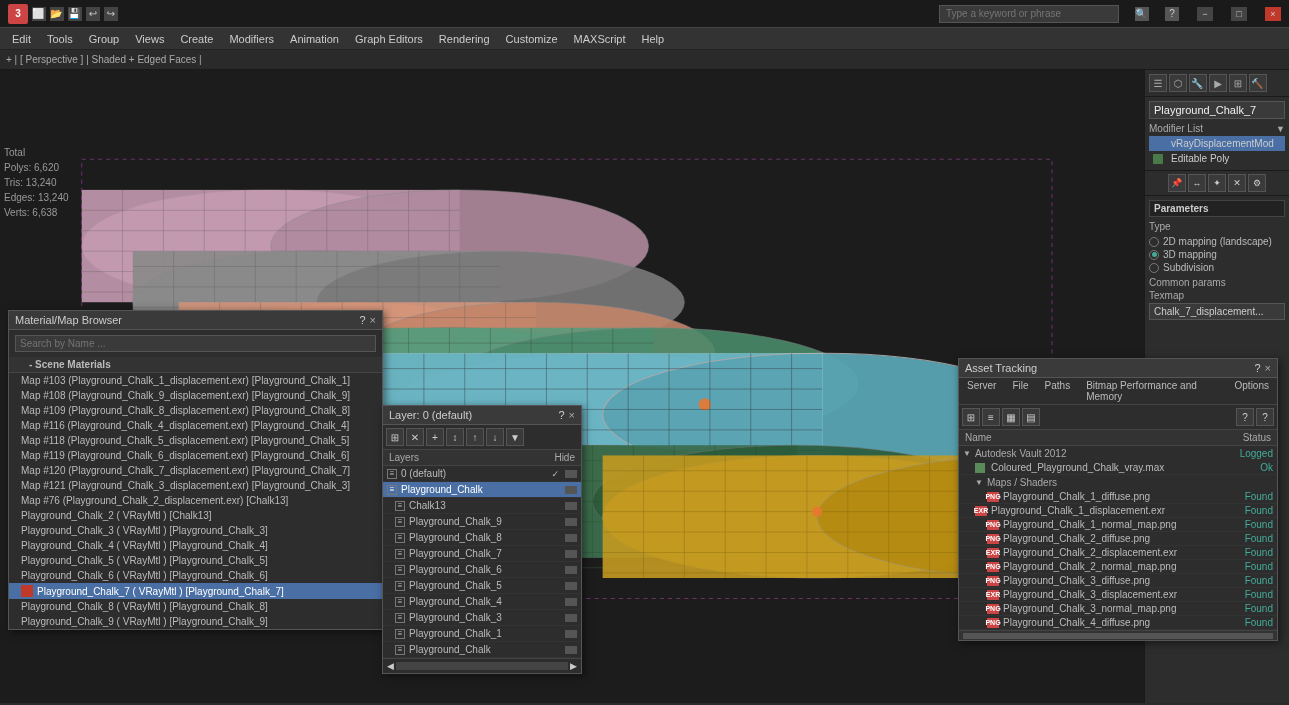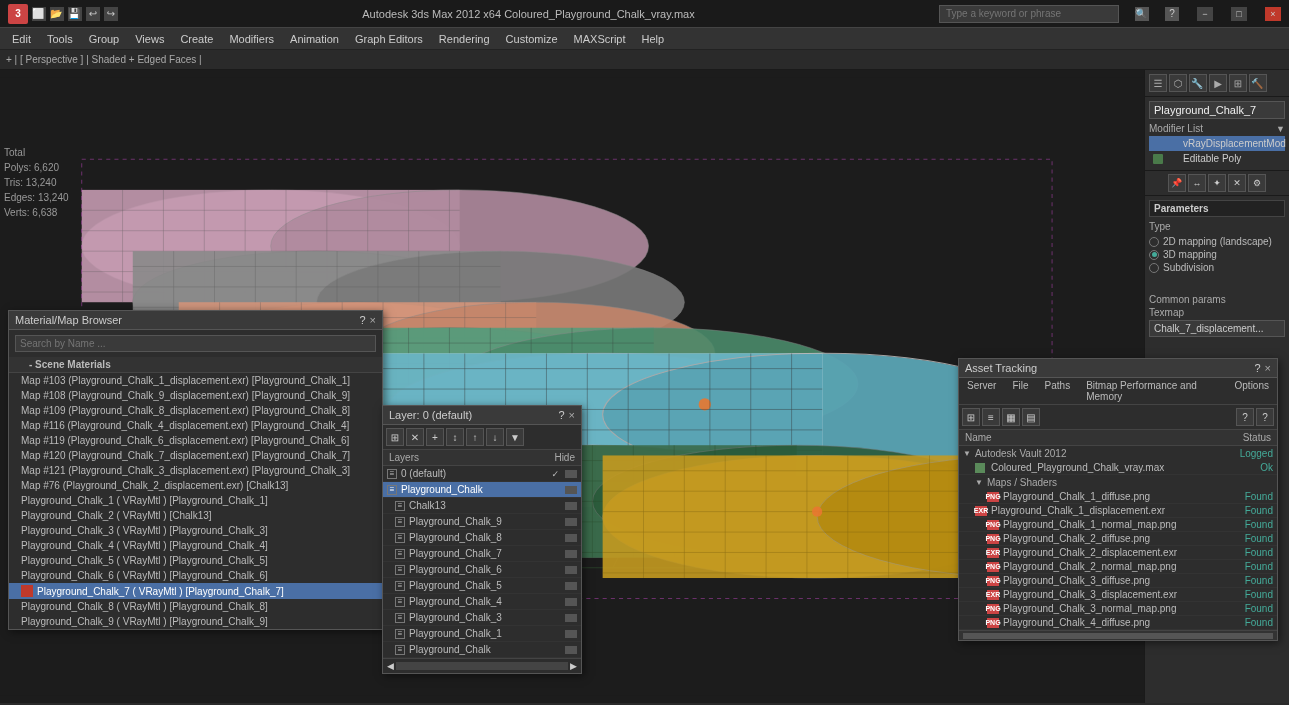--- a/index.html
+++ b/index.html
@@ -27,31 +27,31 @@
     #main { display: flex; height: calc(705px - 72px); }
     
     
     #viewport { flex: 1; background: #1c1c1c; position: relative; overflow: hidden; }
     
     
     #right-panel { width: 145px; background: #2d2d2d; border-left: 1px solid #1a1a1a; display: flex; flex-direction: column; overflow: hidden; }
     #right-panel-top { padding: 4px; border-bottom: 1px solid #1a1a1a; }
     #obj-name { background: #3a3a3a; border: 1px solid #555; color: #eee; width: 100%; padding: 2px 4px; font-size: 11px; margin-bottom: 2px; }
     #mod-list-label { font-size: 10px; color: #aaa; padding: 2px 0; display: flex; justify-content: space-between; align-items: center; }
-    .modifier-item { display: flex; align-items: center; gap: 20px; padding: 2px 4px; font-size: 10px; cursor: pointer; }
+    .modifier-item { display: flex; align-items: center; gap: 8px; padding: 2px 4px; font-size: 10px; cursor: pointer; }
     .modifier-item.selected { background: #4a6fa5; }
     .mod-icon { width: 10px; height: 10px; background: #5a8a5a; border-radius: 1px; flex-shrink: 0; }
     .mod-icon.blue { background: #4a6fa5; }
     
     #right-tools { display: flex; align-items: center; justify-content: center; gap: 2px; padding: 3px; border-bottom: 1px solid #1a1a1a; flex-wrap: wrap; }
     .tool-btn { width: 18px; height: 18px; background: #3a3a3a; border: 1px solid #555; display: flex; align-items: center; justify-content: center; font-size: 9px; cursor: pointer; color: #ccc; }
     
     #params-panel { padding: 4px; overflow-y: auto; flex: 1; }
     .param-section-title { background: #222; color: #ccc; padding: 2px 4px; font-size: 10px; font-weight: bold; margin-bottom: 4px; border: 1px solid #444; }
-    .radio-group { display: flex; flex-direction: column; gap: 2px; margin-bottom: 21px; }
+    .radio-group { display: flex; flex-direction: column; gap: 2px; margin-bottom: 4px; }
     .radio-item { display: flex; align-items: center; gap: 4px; font-size: 10px; color: #bbb; }
     .radio-circle { width: 10px; height: 10px; border-radius: 50%; border: 1px solid #777; display: flex; align-items: center; justify-content: center; }
     .radio-circle.selected::after { content: ''; width: 5px; height: 5px; background: #4a9; border-radius: 50%; }
     .common-params-title { font-size: 10px; color: #aaa; margin: 4px 0 2px 0; }
     .texmap-label { font-size: 10px; color: #aaa; margin-bottom: 2px; }
     .texmap-val { font-size: 10px; color: #ccc; background: #3a3a3a; padding: 2px 4px; border: 1px solid #555; width: 100%; overflow: hidden; text-overflow: ellipsis; white-space: nowrap; }
 
     
     #top-right-icons { display: flex; gap: 2px; padding: 4px; flex-wrap: wrap; border-bottom: 1px solid #1a1a1a; }
     .tr-icon { width: 18px; height: 18px; background: #3a3a3a; border: 1px solid #555; display: flex; align-items: center; justify-content: center; font-size: 10px; cursor: pointer; color: #aaa; }
@@ -112,21 +112,20 @@
 
 <div id="titlebar">
   <div id="titlebar-left">
     <div class="tb-icon" style="width:20px;height:20px;background:#c44;border-radius:2px;display:flex;align-items:center;justify-content:center;color:#fff;font-weight:bold;font-size:10px;">3</div>
     <div class="tb-icon" style="background:#444;">⬜</div>
     <div class="tb-icon" style="background:#444;">📂</div>
     <div class="tb-icon" style="background:#444;">💾</div>
     <div class="tb-icon" style="background:#444;">↩</div>
     <div class="tb-icon" style="background:#444;">↪</div>
   </div>
-  <div id="titlebar-title">Autodesk 3ds Max 2012 x64     Coloured_Playground_Chalk_vray.max</div>
   <div id="titlebar-right" style="display:flex;align-items:center;gap:16px;">
     <input id="titlebar-search" type="text" style="background: rgb(58, 58, 58); border: 1px solid rgb(85, 85, 85); color: rgb(204, 204, 204); padding: 2px 6px; font-size: 10px; width: 180px; height: 18px;" placeholder="Type a keyword or phrase">
     <div class="tb-icon">🔍</div>
     <div class="tb-icon">?</div>
     <div class="win-btn">−</div>
     <div class="win-btn">□</div>
     <div class="win-btn" id="close-btn">×</div>
   </div>
 </div>
 
@@ -429,33 +428,33 @@
     <div class="mat-item">
         <span>Map #108 (Playground_Chalk_9_displacement.exr) [Playground_Chalk_9]</span>
       </div>
     <div class="mat-item">
         <span>Map #109 (Playground_Chalk_8_displacement.exr) [Playground_Chalk_8]</span>
       </div>
     <div class="mat-item">
         <span>Map #116 (Playground_Chalk_4_displacement.exr) [Playground_Chalk_4]</span>
       </div>
     <div class="mat-item">
+        <span>Map #118 (Playground_Chalk_5_displacement.exr) [Playground_Chalk_5]</span>
+      </div>
+    <div class="mat-item">
         <span>Map #119 (Playground_Chalk_6_displacement.exr) [Playground_Chalk_6]</span>
       </div>
     <div class="mat-item">
         <span>Map #120 (Playground_Chalk_7_displacement.exr) [Playground_Chalk_7]</span>
       </div>
     <div class="mat-item">
         <span>Map #121 (Playground_Chalk_3_displacement.exr) [Playground_Chalk_3]</span>
       </div>
     <div class="mat-item">
         <span>Map #76 (Playground_Chalk_2_displacement.exr) [Chalk13]</span>
-      </div>
-    <div class="mat-item">
-        <span>Playground_Chalk_1 ( VRayMtl ) [Playground_Chalk_1]</span>
       </div>
     <div class="mat-item">
         <span>Playground_Chalk_2 ( VRayMtl ) [Chalk13]</span>
       </div>
     <div class="mat-item">
         <span>Playground_Chalk_3 ( VRayMtl ) [Playground_Chalk_3]</span>
       </div>
     <div class="mat-item">
         <span>Playground_Chalk_4 ( VRayMtl ) [Playground_Chalk_4]</span>
       </div>

